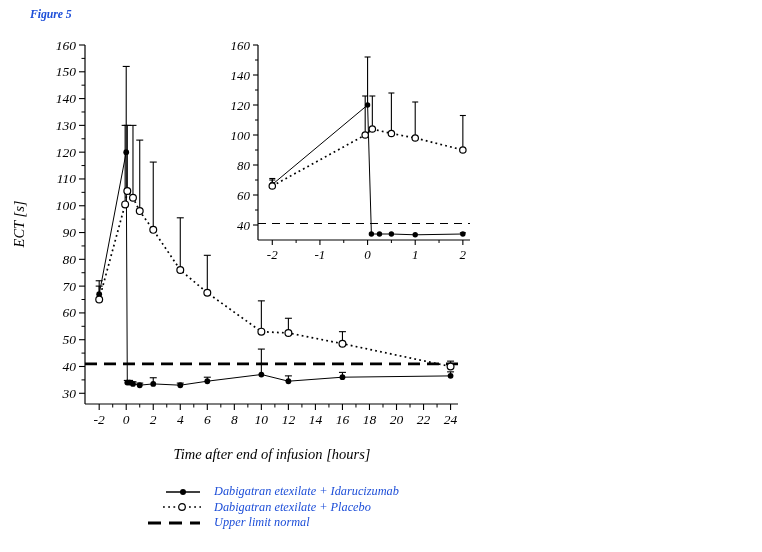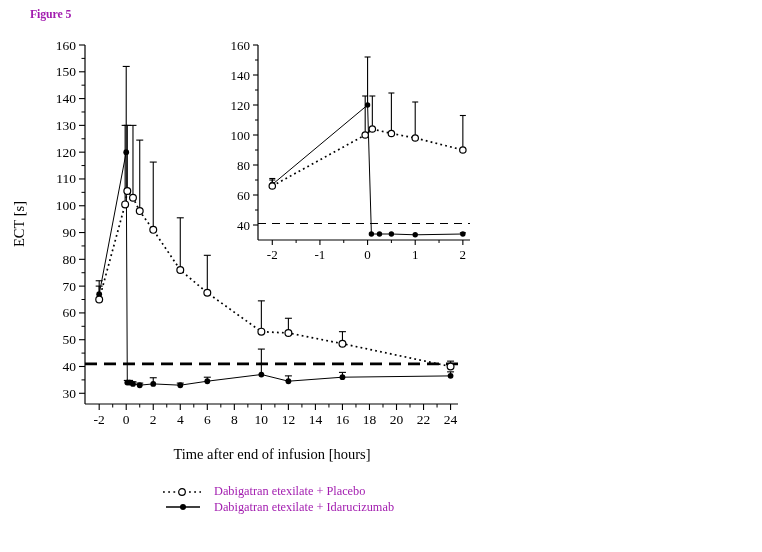--- a/index.html
+++ b/index.html
@@ -1,17 +1,17 @@
 <!DOCTYPE html>
 <html><head>
 <meta charset="utf-8">
 <style>
   html,body{margin:0;padding:0;background:#ffffff;}
   #page{position:relative;width:762px;height:552px;background:#ffffff;overflow:hidden;
-        font-family:"Liberation Serif", serif;color:#a21caf;}
+        font-family:"Liberation Serif", serif;color:#1d4ed8;font-style:italic;}
   #figure-header{position:absolute;left:30px;top:7px;width:726px;display:flex;
         font-weight:bold;font-size:11.8px;white-space:nowrap;letter-spacing:-0.1px;}
   #figure-label{width:80px;flex:0 0 auto;}
   #figure-title{flex:1 1 auto;}
   svg text{font-family:"Liberation Serif", serif;fill:#000;}
   .tick-lab{font-size:13.5px;}
   .tick-lab-inset{font-size:13px;}
   .axis-title{font-size:14.5px;}
   #legend{position:absolute;left:148px;top:484px;font-size:12.3px;}
   .legend-row{display:flex;align-items:center;height:15.5px;}
@@ -266,31 +266,39 @@
           <circle cx="462.8539325842697" cy="150" r="3.2" fill="#fff" stroke="#000" stroke-width="1.2"></circle>
         </g>
       </g>
     <text class="axis-title" transform="translate(24,224) rotate(-90)" text-anchor="middle">ECT [s]</text>
     <text class="axis-title" x="272" y="459" text-anchor="middle">Time after end of infusion [hours]</text>
   </svg>
 
   <div id="legend">
     <div class="legend-row">
       <span class="swatch">
+        <svg width="34" height="10" style="margin-left:18px;">
+            <line x1="0" y1="5" x2="34" y2="5" stroke="#000" stroke-width="1.3"></line>
+            <circle cx="17" cy="5" r="3" fill="#000"></circle>
+          </svg>
+      </span>
+      <span class="legend-label">Dabigatran etexilate + Idarucizumab</span>
+    </div>
+    <div class="legend-row">
+      <span class="swatch">
         <svg width="38" height="10" style="margin-left:15px;">
             <line x1="0" y1="5" x2="38" y2="5" stroke="#000" stroke-width="1.7" stroke-dasharray="1.8 3.4"></line>
             <circle cx="19" cy="5" r="3.3" fill="#fff" stroke="#000" stroke-width="1.2"></circle>
           </svg>
       </span>
       <span class="legend-label">Dabigatran etexilate + Placebo</span>
     </div>
     <div class="legend-row">
       <span class="swatch">
-        <svg width="34" height="10" style="margin-left:18px;">
-            <line x1="0" y1="5" x2="34" y2="5" stroke="#000" stroke-width="1.3"></line>
-            <circle cx="17" cy="5" r="3" fill="#000"></circle>
+        <svg width="52" height="10">
+            <line x1="0" y1="5" x2="52" y2="5" stroke="#000" stroke-width="3" stroke-dasharray="13 8"></line>
           </svg>
       </span>
-      <span class="legend-label">Dabigatran etexilate + Idarucizumab</span>
+      <span class="legend-label">Upper limit normal</span>
     </div>
   </div>
 
 </div>
 
 </body></html>

